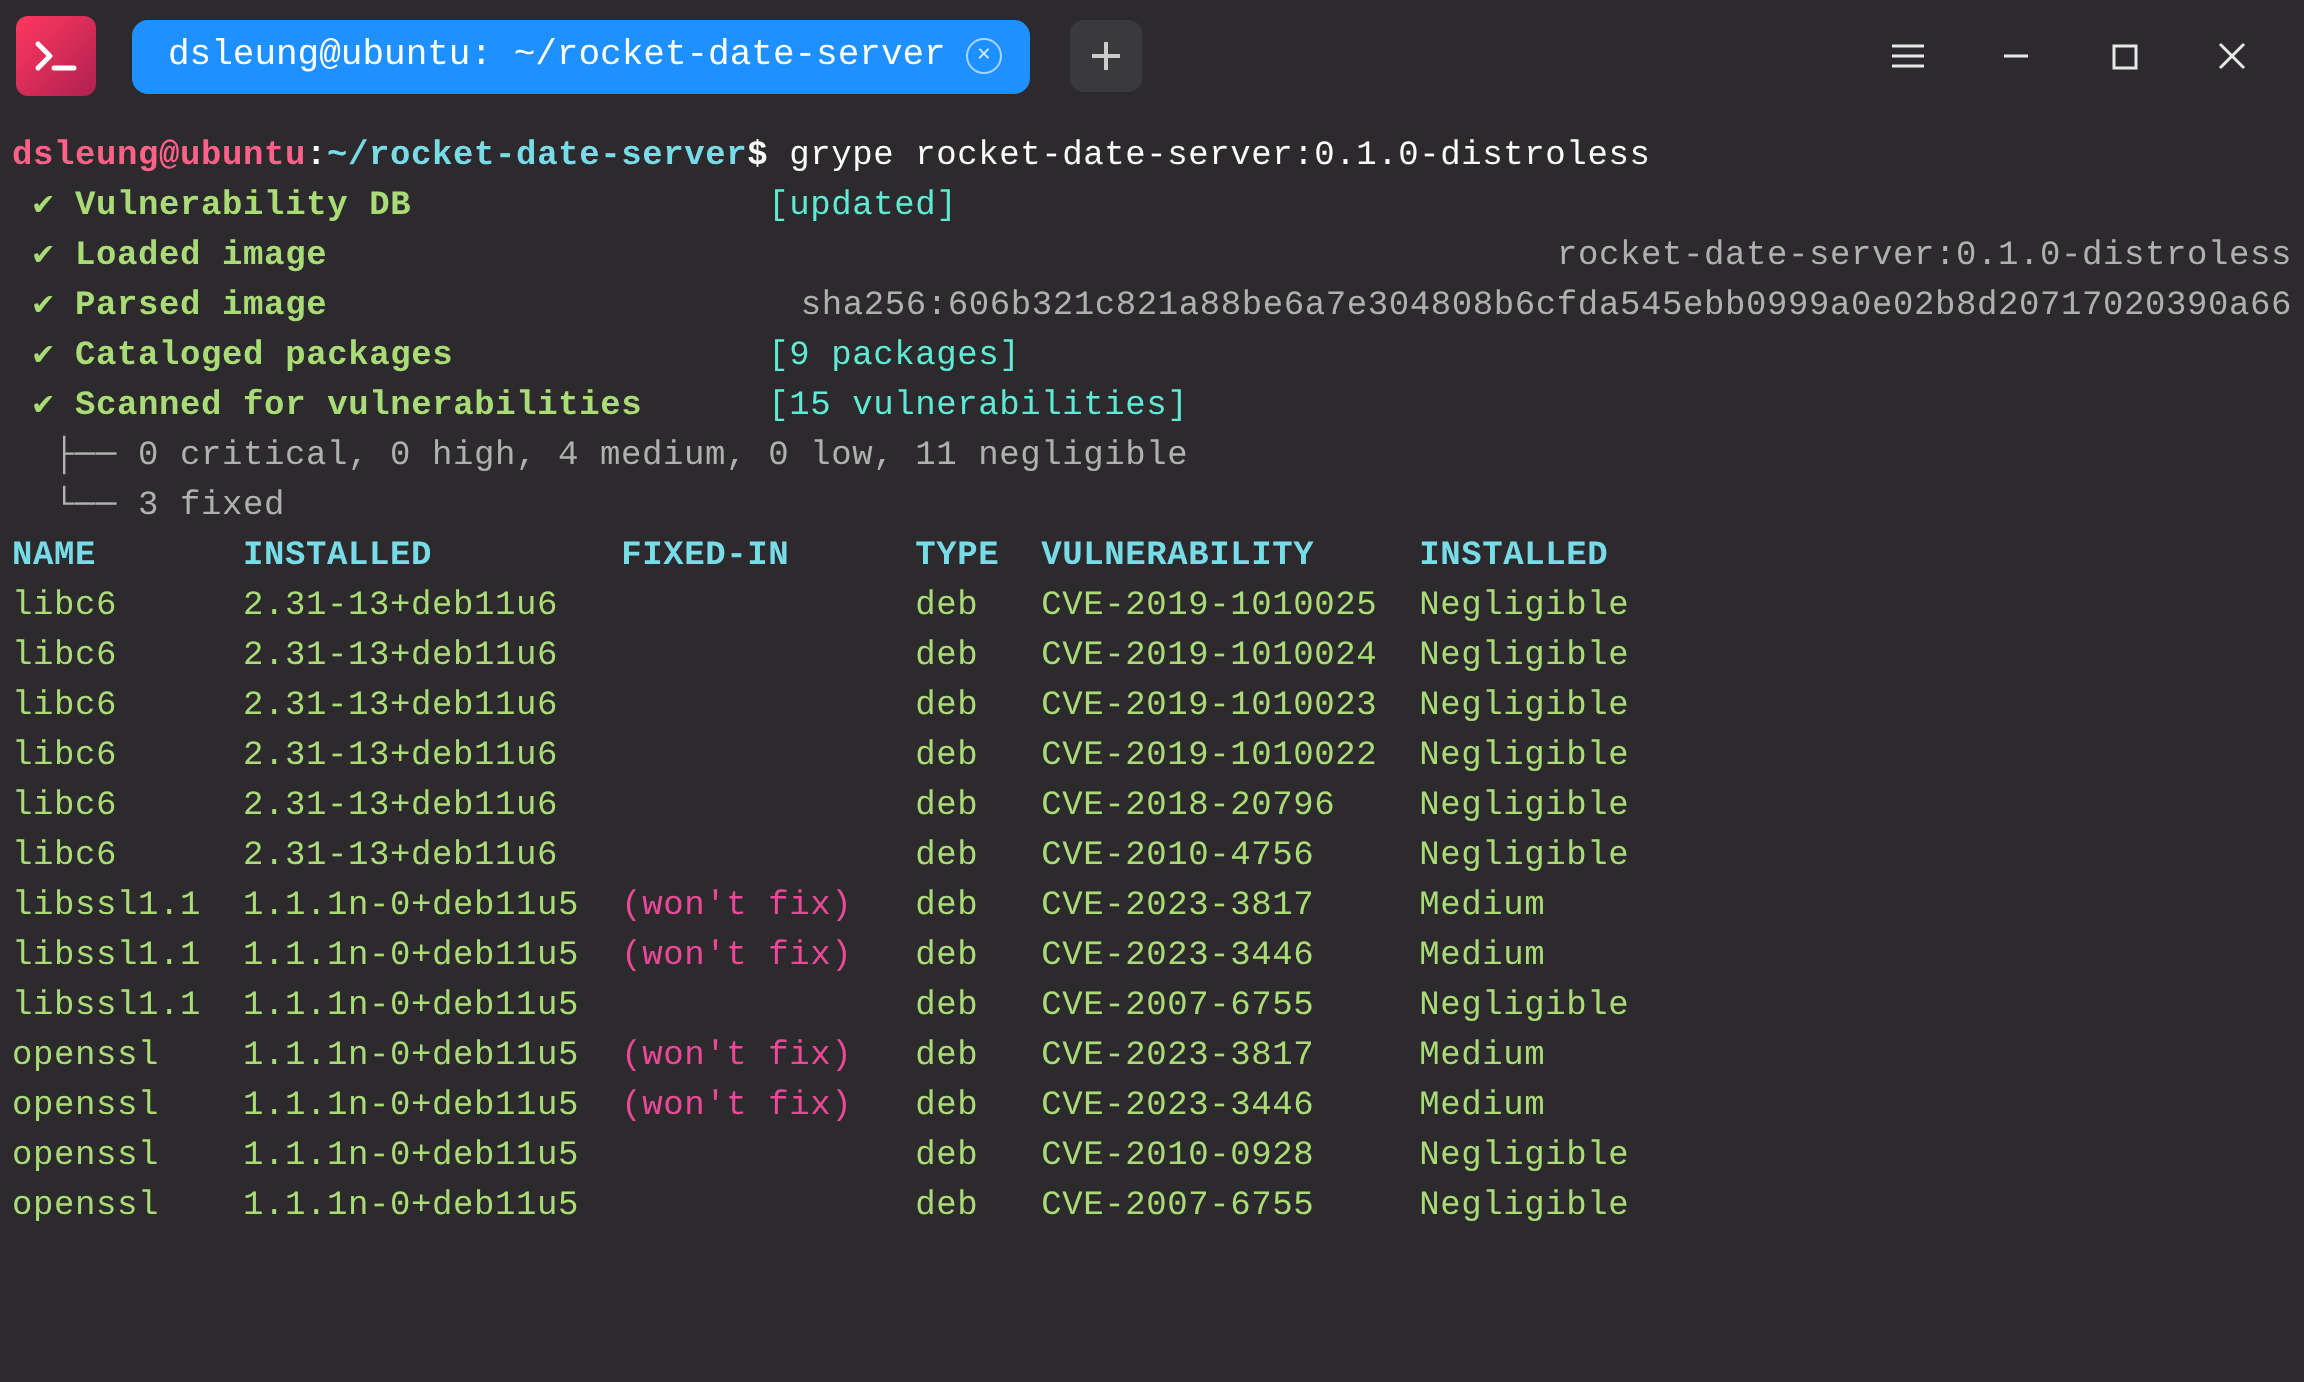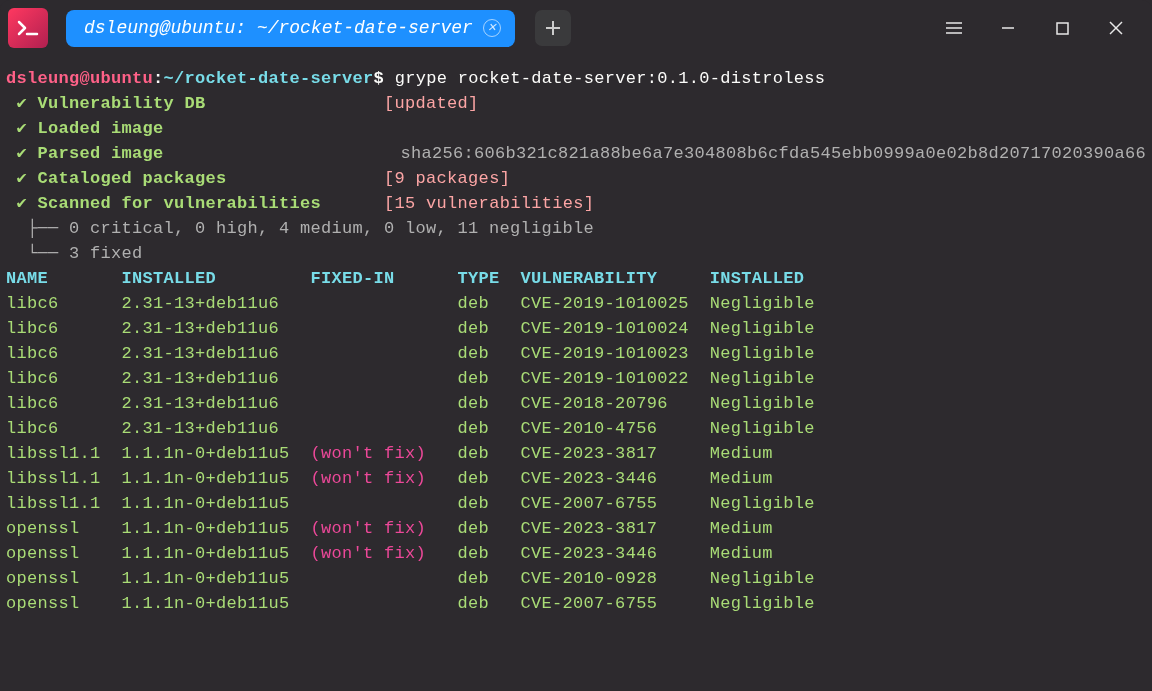--- a/index.html
+++ b/index.html
@@ -11,21 +11,20 @@
       line-height: 25px;
       color: #fcfcfa;
       border-radius: 10px;
     }
     .titlebar {
       height: 56px;
       display: flex;
       align-items: center;
       padding: 0 8px;
       background: #2d2a2e;
-      font-style: italic;
     }
     .app-icon {
       width: 40px;
       height: 40px;
       background: linear-gradient(135deg, #ff3860 0%, #b02050 100%);
       border-radius: 6px;
       display: flex;
       align-items: center;
       justify-content: center;
       color: #fff;
@@ -73,21 +72,21 @@
       padding: 10px 6px 6px 6px;
       letter-spacing: 0.3px;
     }
     .prompt-user { color: #ff6188; font-weight: bold; }
     .prompt-colon { color: #fcfcfa; font-weight: bold; }
     .prompt-path { color: #78dce8; font-weight: bold; }
     .prompt-dollar { color: #fcfcfa; font-weight: bold; }
     .cmd { color: #fcfcfa; margin-top: 12px; }
     .check { color: #a9dc76; }
     .task { color: #a9dc76; font-weight: bold; }
-    .bracket { color: #fca5a5; }
+    .bracket { color: #5eead4; }
     .right { float: right; color: #b0b0b0; }
     .tree { color: #b0b0b0; }
     .hdr { color: #78dce8; font-weight: bold; margin-top: 22px; }
     .g { color: #a9dc76; }
     .w { color: #ec4899; }
     .line { white-space: pre; clear: both; }
     .table-row { white-space: pre; }
   </style>
 </head>
 <body>
@@ -135,21 +134,21 @@
         </svg>
     </div>
   </div>
 </div>
 
 <div class="terminal">
   <div class="line"><span class="prompt-user">dsleung@ubuntu</span><span class="prompt-colon">:</span><span class="prompt-path">~/rocket-date-server</span><span class="prompt-dollar">$</span><span class="cmd"> </span><span class="cmd">grype rocket-date-server:0.1.0-distroless</span></div>
 
   <div id="tasks">
       <div class="line"><span class="check"> ✔ </span><span class="task">Vulnerability DB                 </span><span class="bracket">[updated]</span></div>
-      <div class="line"><span class="check"> ✔ </span><span class="task">Loaded image                     </span></div>
+      <div class="line"><span class="check"> ✔ </span><span class="task">Loaded image                     </span><span class="right">rocket-date-server:0.1.0-distroless</span></div>
       <div class="line"><span class="check"> ✔ </span><span class="task">Parsed image                     </span><span class="right">sha256:606b321c821a88be6a7e304808b6cfda545ebb0999a0e02b8d20717020390a66</span></div>
       <div class="line"><span class="check"> ✔ </span><span class="task">Cataloged packages               </span><span class="bracket">[9 packages]</span></div>
       <div class="line"><span class="check"> ✔ </span><span class="task">Scanned for vulnerabilities      </span><span class="bracket">[15 vulnerabilities]</span></div>
     </div>
 
   <div class="line"><span class="tree">  ├── </span><span class="tree">0 critical, 0 high, 4 medium, 0 low, 11 negligible</span></div>
   <div class="line"><span class="tree">  └── </span><span class="tree">3 fixed</span></div>
 
   <div class="table-row" id="hdr"><span class="hdr">NAME       </span><span class="hdr">INSTALLED         </span><span class="hdr">FIXED-IN      </span><span class="hdr">TYPE  </span><span class="hdr">VULNERABILITY     </span><span class="hdr">INSTALLED</span></div>
   <div id="rows">

